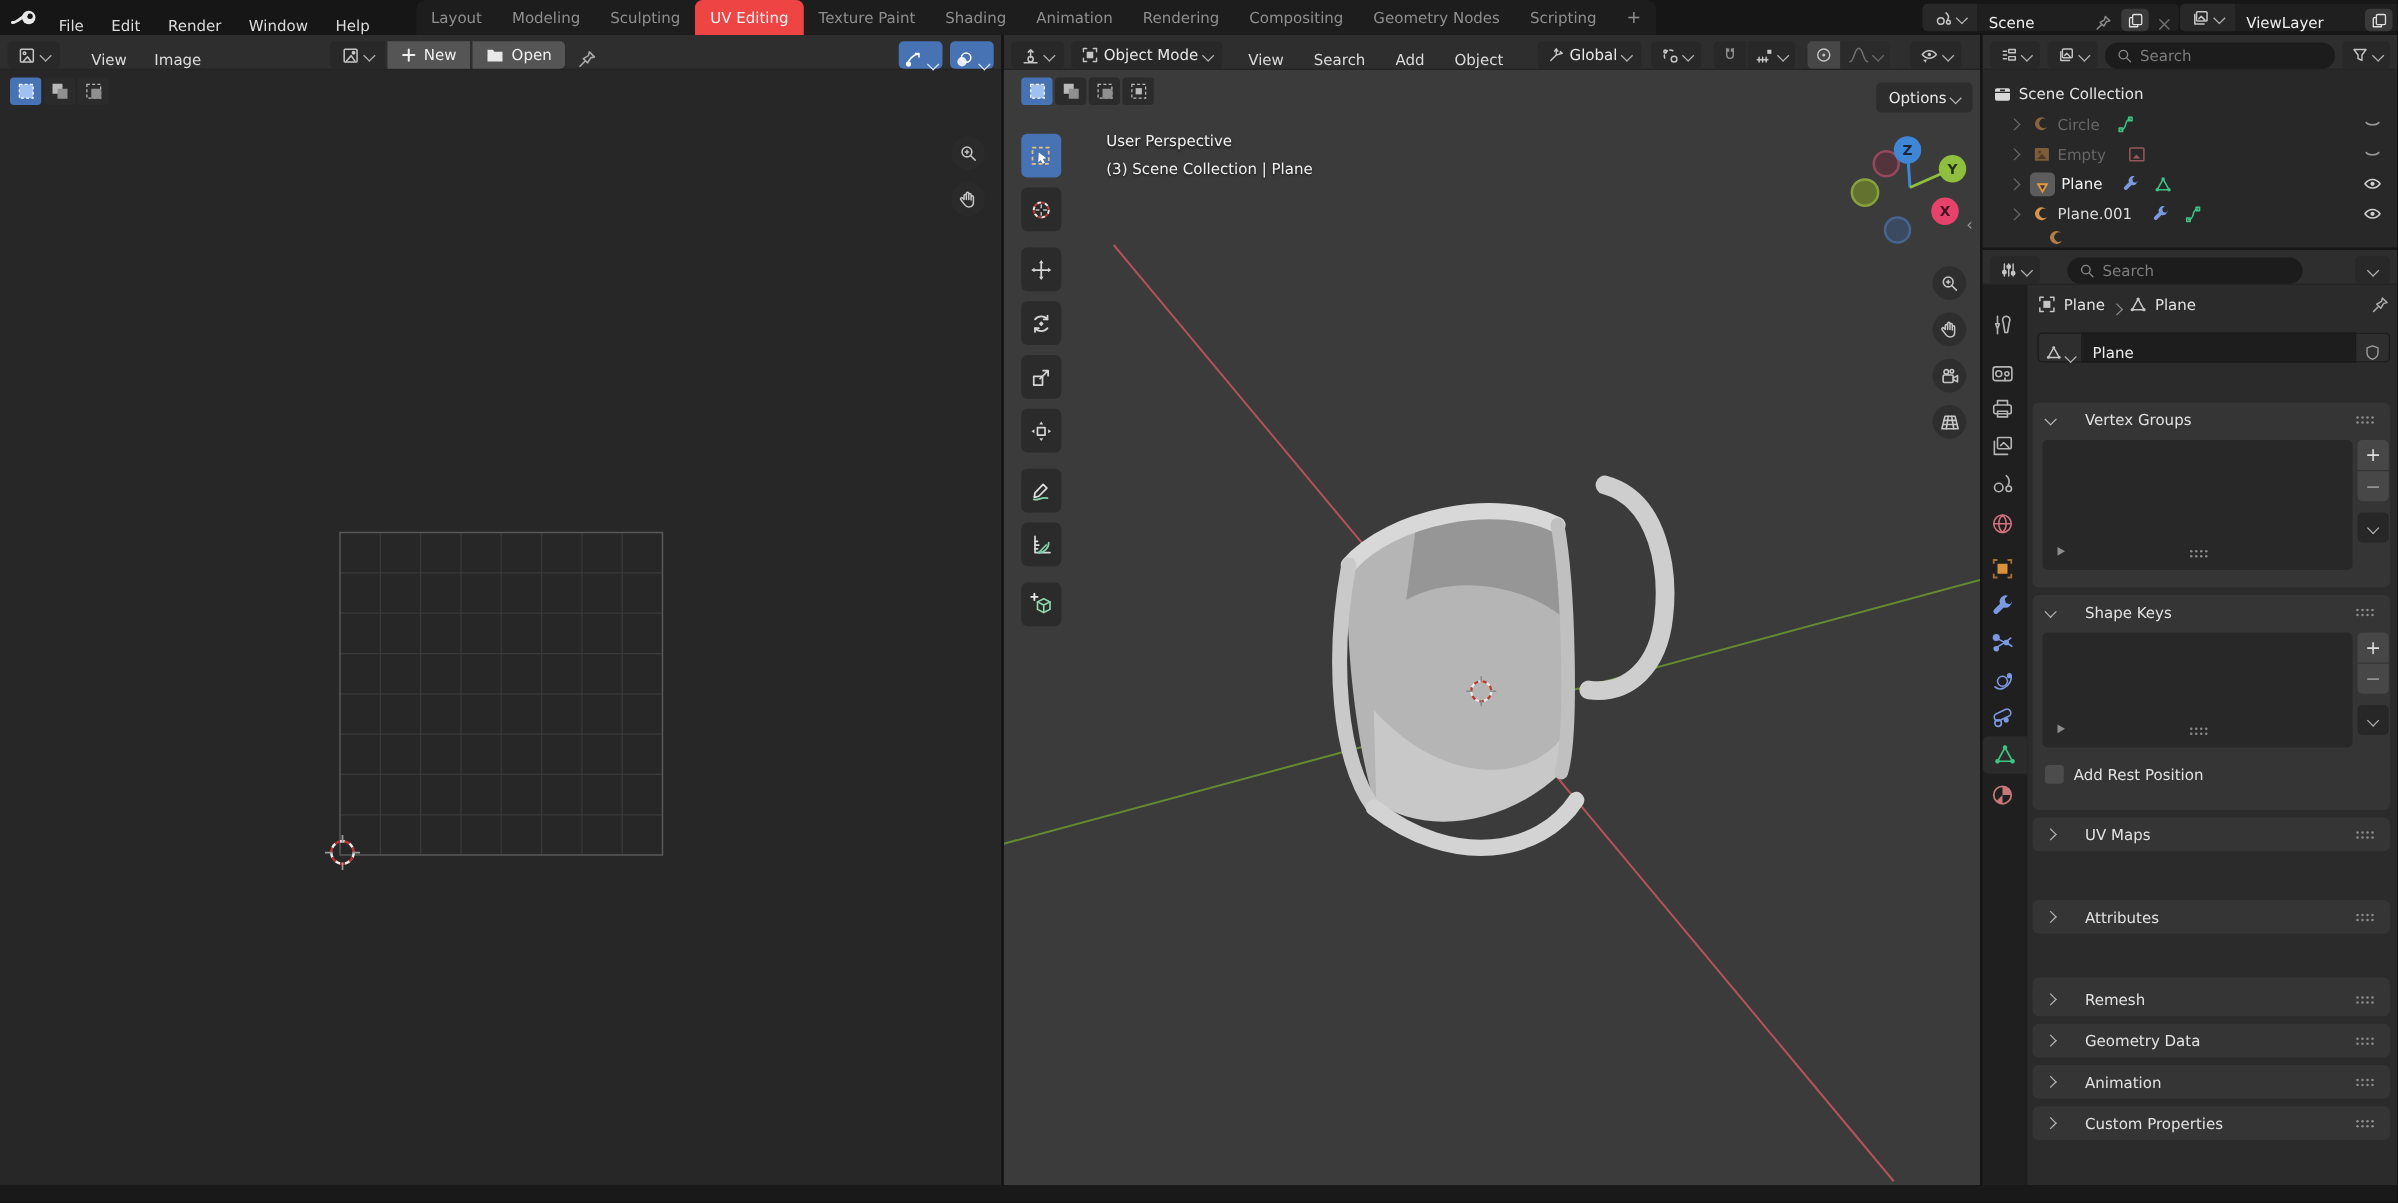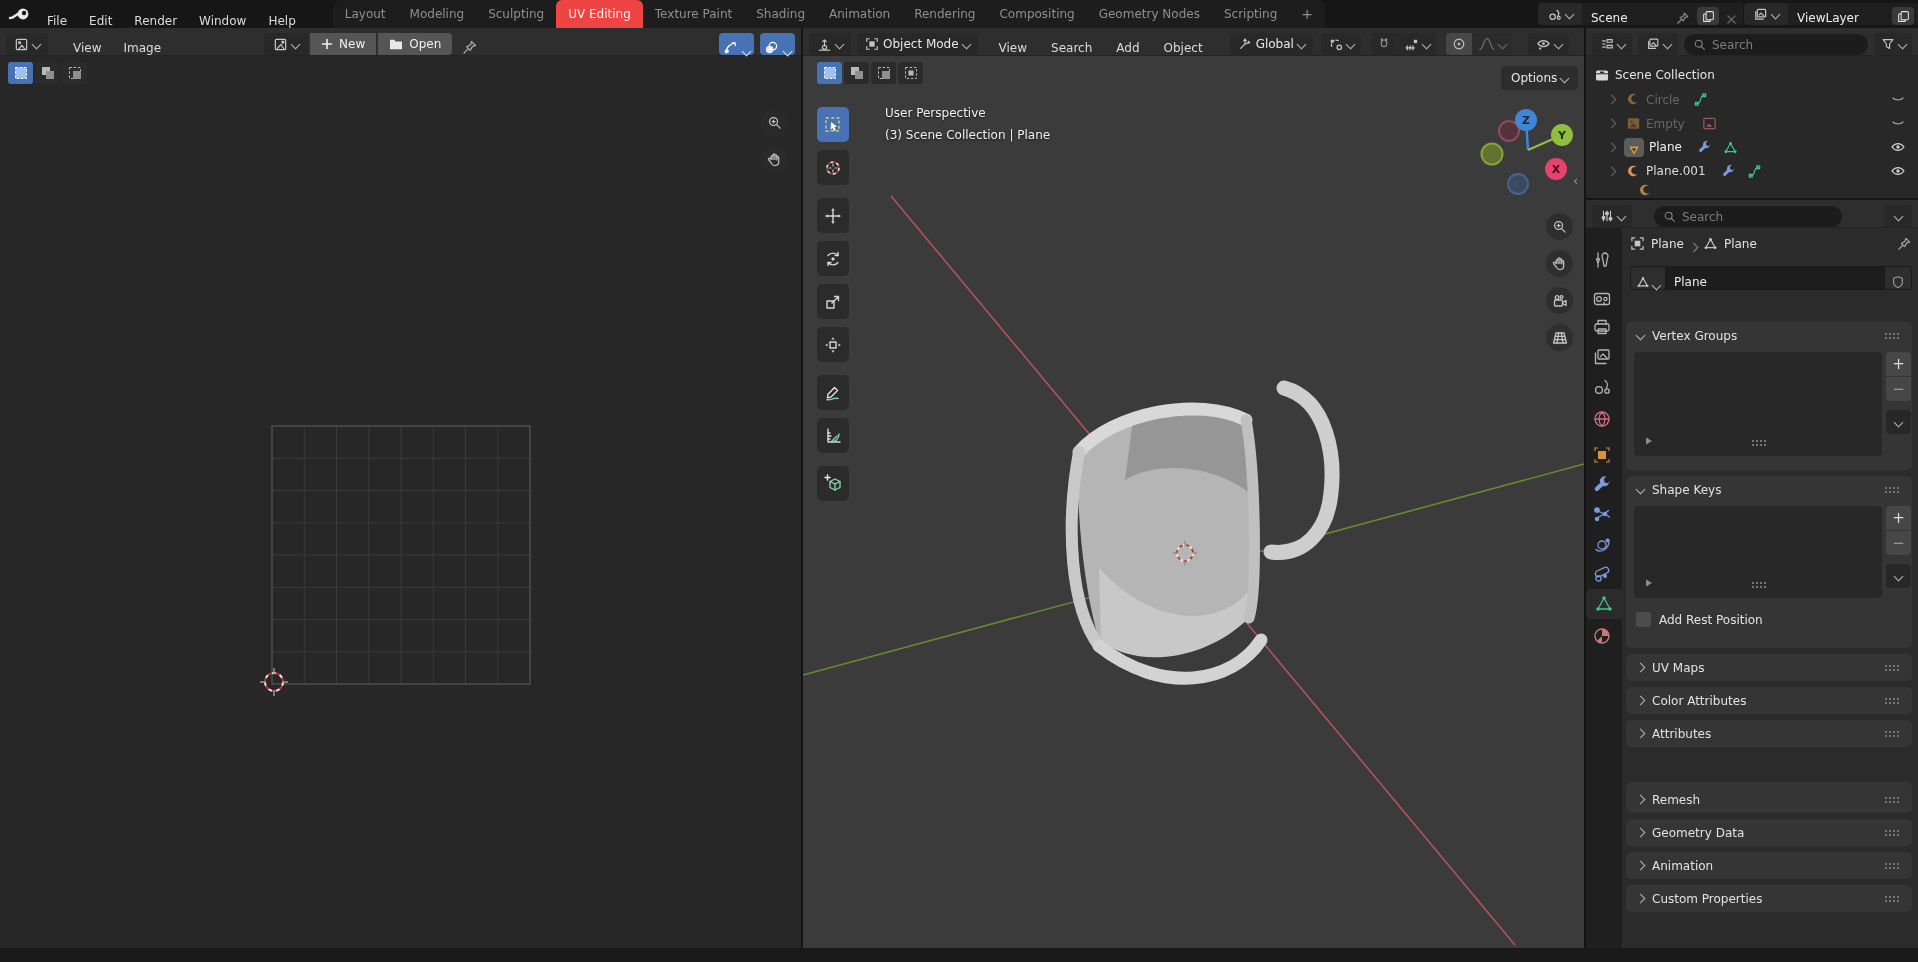--- a/index.html
+++ b/index.html
@@ -18,21 +18,21 @@
   .hdr{background:#2e2e2e;border-bottom:1px solid #232323}
   .pill{background:#1c1c1c;border-radius:11px;height:21px;display:flex;align-items:center;gap:6px;padding:0 9px;color:#7d7d7d}
   .btn{background:#282828;border-radius:4px;display:flex;align-items:center;justify-content:center;gap:4px}
   .tbtn{background:#555555;color:#f0f0f0;height:22px;display:flex;align-items:center;gap:6px;padding:0 11px}
   .smbtn{width:25px;height:22px;background:#2b2b2b;border-radius:3px;display:flex;align-items:center;justify-content:center}
   .toolbtn{position:absolute;left:14px;width:32px;height:35px;background:#2b2b2b;border-radius:5px;
            display:flex;align-items:center;justify-content:center}
   .gadget{position:absolute;width:27px;height:27px;border-radius:50%;background:#2c2c2ccc;
           display:flex;align-items:center;justify-content:center}
   .panel{position:absolute;left:40px;width:286px;background:#353535;border-radius:5px}
-  .ph{height:27px;display:flex;align-items:center;gap:8px;padding:0 11px;color:#e2e2e2}
+  .ph{height:27px;display:flex;align-items:center;gap:24px;padding:0 11px;color:#e2e2e2}
   .grip{width:2px;height:2px;background:#8d8d8d;border-radius:50%;flex:none;margin-left:auto;
         box-shadow:4px 0 0 #8d8d8d,8px 0 0 #8d8d8d,12px 0 0 #8d8d8d,0 4px 0 #8d8d8d,4px 4px 0 #8d8d8d,8px 4px 0 #8d8d8d,12px 4px 0 #8d8d8d;
         margin-right:14px;margin-top:-4px}
   .listbox{position:absolute;left:8px;width:248px;background:#282828;border-radius:4px}
   .pmbtn{position:absolute;left:260px;width:25px;height:24px;background:#474747;border-radius:4px;
          display:flex;align-items:center;justify-content:center;color:#dedede;font-size:15px}
   .cbx{width:15px;height:15px;background:#4c4c4c;border-radius:3px;flex:none}
   .orow{position:absolute;left:0;width:332px;height:22px;display:flex;align-items:center;gap:5px}
   .olabel{color:#c2c2c2;white-space:nowrap}
   .dim{opacity:.55}
@@ -818,27 +818,20 @@
         </div>
       </div>
 
       <div class="panel" style="top:454px;height:27px">
         <div class="ph">
             <span class="cv cvr"></span>
             <span>UV Maps</span>
             <span class="grip"></span>
           </div>
       </div>
-      <div class="panel" style="top:487px;height:27px">
-        <div class="ph">
-            <span class="cv cvr"></span>
-            <span>Color Attributes</span>
-            <span class="grip"></span>
-          </div>
-      </div>
       <div class="panel" style="top:520px;height:27px">
         <div class="ph">
             <span class="cv cvr"></span>
             <span>Attributes</span>
             <span class="grip"></span>
           </div>
       </div>
       <div class="panel" style="top:582px;height:27px">
         <div class="ph">
             <span class="cv cvr"></span>

